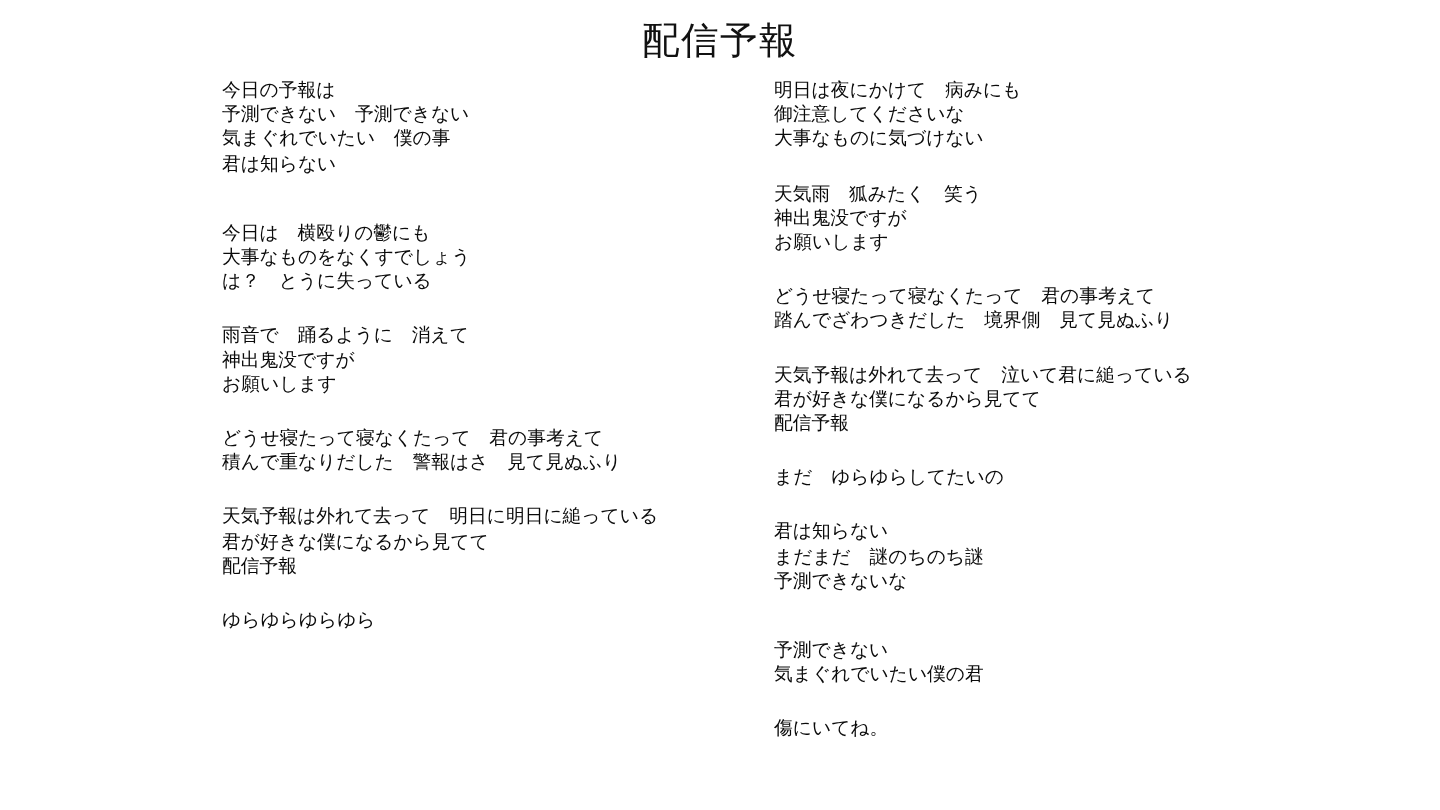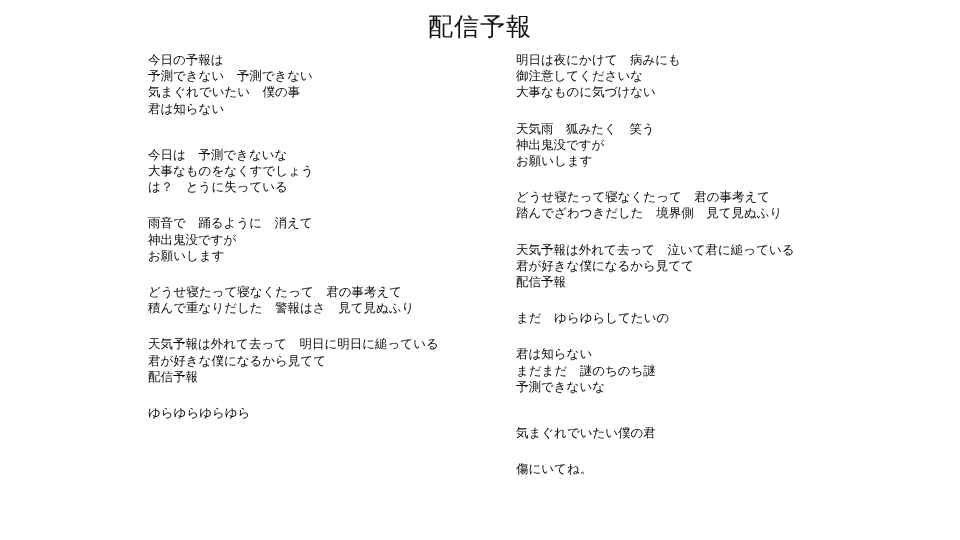--- a/index.html
+++ b/index.html
@@ -69,21 +69,21 @@
 
   <div class="columns">
     <div class="col col-left">
         <div class="stanza gap-large">
           <div class="line">今日の予報は</div>
           <div class="line">予測できない　予測できない</div>
           <div class="line">気まぐれでいたい　僕の事</div>
           <div class="line">君は知らない</div>
         </div>
         <div class="stanza">
-          <div class="line">今日は　予測できないな</div>
+          <div class="line">今日は　横殴りの鬱にも</div>
           <div class="line">大事なものをなくすでしょう</div>
           <div class="line">は？　とうに失っている</div>
         </div>
         <div class="stanza">
           <div class="line">雨音で　踊るように　消えて</div>
           <div class="line">神出鬼没ですが</div>
           <div class="line">お願いします</div>
         </div>
         <div class="stanza">
           <div class="line">どうせ寝たって寝なくたって　君の事考えて</div>
@@ -120,20 +120,21 @@
         </div>
         <div class="stanza">
           <div class="line">まだ　ゆらゆらしてたいの</div>
         </div>
         <div class="stanza gap-large">
           <div class="line">君は知らない</div>
           <div class="line">まだまだ　謎のちのち謎</div>
           <div class="line">予測できないな</div>
         </div>
         <div class="stanza">
+          <div class="line">予測できない</div>
           <div class="line">気まぐれでいたい僕の君</div>
         </div>
         <div class="stanza">
           <div class="line">傷にいてね。</div>
         </div>
       </div>
   </div>
 
 </div>
 

